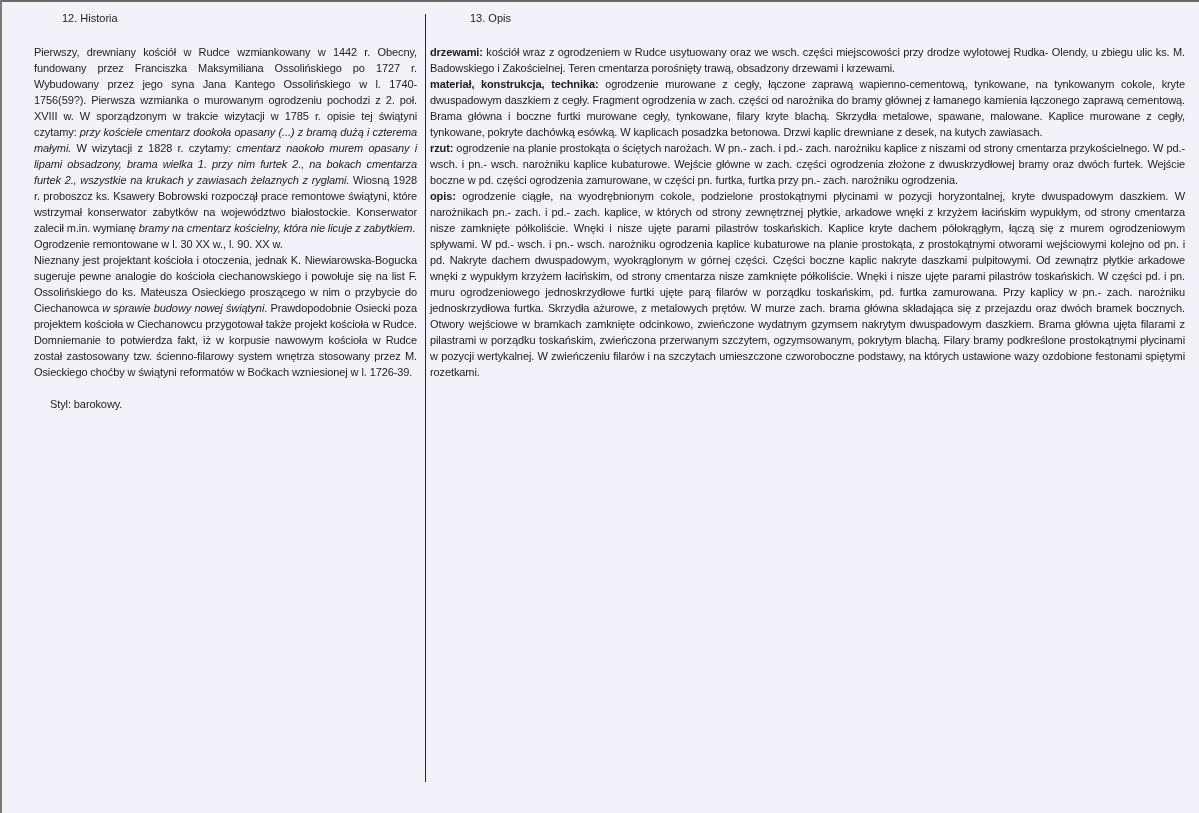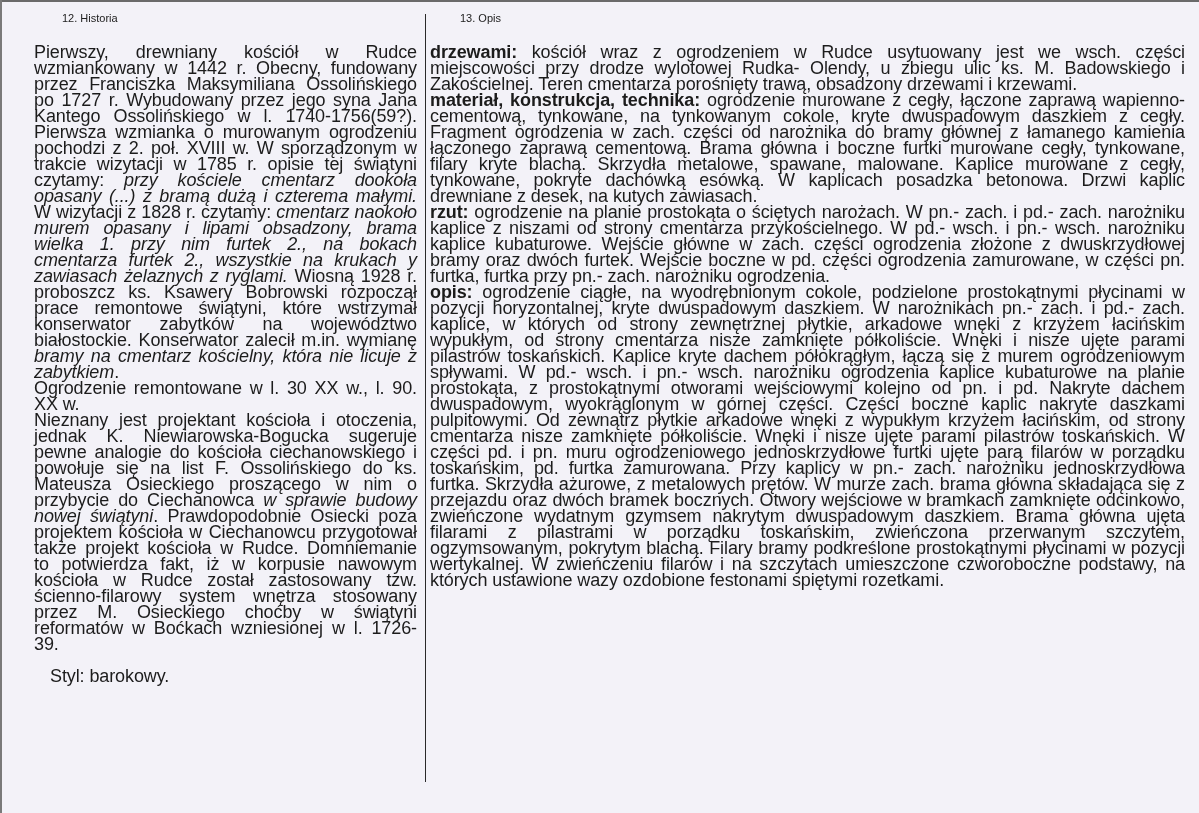--- a/index.html
+++ b/index.html
@@ -46,25 +46,25 @@
     .section-label {
       position: absolute;
       top: 11px;
       font-size: 11px;
       line-height: 14px;
       color: #222;
       white-space: nowrap;
       margin-left: 28px;
     }
     .col-left .section-label { left: 0; }
-    .col-right .section-label { left: 2px; text-align: center; }
+    .col-right .section-label { left: 12px; text-align: center; }
     .body-text {
       position: absolute;
       top: 44px;
-      font-size: 18px;
+      font-size: 11px;
       line-height: 16px;
       text-align: justify;
       letter-spacing: -0.1px;
     }
     .col-left .body-text { left: 0; width: 383px; }
     .col-right .body-text { left: 0; width: 755px; }
     .body-text p {
       margin: 0;
     }
     .body-text p.gap {
@@ -92,18 +92,18 @@
     <p><span>Pierwszy, drewniany kościół w Rudce wzmiankowany w 1442 r. Obecny, fundowany przez Franciszka Maksymiliana Ossolińskiego po 1727 r. Wybudowany przez jego syna Jana Kantego Ossolińskiego w l. 1740-1756(59?). Pierwsza wzmianka o murowanym ogrodzeniu pochodzi z 2. poł. XVIII w. W sporządzonym w trakcie wizytacji w 1785 r. opisie tej świątyni czytamy: </span><em>przy kościele cmentarz dookoła opasany (...) z bramą dużą i czterema małymi.</em><span> W wizytacji z 1828 r. czytamy: </span><em>cmentarz naokoło murem opasany i lipami obsadzony, brama wielka 1. przy nim furtek 2., na bokach cmentarza furtek 2., wszystkie na krukach y zawiasach żelaznych z ryglami.</em><span> Wiosną 1928 r. proboszcz ks. Ksawery Bobrowski rozpoczął prace remontowe świątyni, które wstrzymał konserwator zabytków na województwo białostockie. Konserwator zalecił m.in. wymianę </span><em>bramy na cmentarz kościelny, która nie licuje z zabytkiem</em><span>.</span></p>
     <p class="para-last">Ogrodzenie remontowane w l. 30 XX w., l. 90. XX w.</p>
     <p class="para-last"><span>Nieznany jest projektant kościoła i otoczenia, jednak K. Niewiarowska-Bogucka sugeruje pewne analogie do kościoła ciechanowskiego i powołuje się na list F. Ossolińskiego do ks. Mateusza Osieckiego proszącego w nim o przybycie do Ciechanowca </span><em>w sprawie budowy nowej świątyni</em><span>. Prawdopodobnie Osiecki poza projektem kościoła w Ciechanowcu przygotował także projekt kościoła w Rudce. Domniemanie to potwierdza fakt, iż w korpusie nawowym kościoła w Rudce został zastosowany tzw. ścienno-filarowy system wnętrza stosowany przez M. Osieckiego choćby w świątyni reformatów w Boćkach wzniesionej w l. 1726-39.</span></p>
     <p class="gap">Styl: barokowy.</p>
   </div>
 </div>
 
 <div class="col col-right">
   <div class="section-label">13. Opis</div>
   <div class="body-text">
-    <p class="para-last"><span class="lead">drzewami:</span><span> kościół wraz z ogrodzeniem w Rudce usytuowany jest we wsch. części miejscowości przy drodze wylotowej Rudka- Olendy, u zbiegu ulic ks. M. Badowskiego i Zakościelnej. Teren cmentarza porośnięty trawą, obsadzony drzewami i krzewami.</span></p>
+    <p class="para-last"><span class="lead">drzewami:</span><span> kościół wraz z ogrodzeniem w Rudce usytuowany oraz we wsch. części miejscowości przy drodze wylotowej Rudka- Olendy, u zbiegu ulic ks. M. Badowskiego i Zakościelnej. Teren cmentarza porośnięty trawą, obsadzony drzewami i krzewami.</span></p>
     <p class="para-last"><span class="lead">materiał, konstrukcja, technika:</span><span> ogrodzenie murowane z cegły, łączone zaprawą wapienno-cementową, tynkowane, na tynkowanym cokole, kryte dwuspadowym daszkiem z cegły. Fragment ogrodzenia w zach. części od narożnika do bramy głównej z łamanego kamienia łączonego zaprawą cementową. Brama główna i boczne furtki murowane cegły, tynkowane, filary kryte blachą. Skrzydła metalowe, spawane, malowane. Kaplice murowane z cegły, tynkowane, pokryte dachówką esówką. W kaplicach posadzka betonowa. Drzwi kaplic drewniane z desek, na kutych zawiasach.</span></p>
     <p class="para-last"><span class="lead">rzut:</span><span> ogrodzenie na planie prostokąta o ściętych narożach. W pn.- zach. i pd.- zach. narożniku kaplice z niszami od strony cmentarza przykościelnego. W pd.- wsch. i pn.- wsch. narożniku kaplice kubaturowe. Wejście główne w zach. części ogrodzenia złożone z dwuskrzydłowej bramy oraz dwóch furtek. Wejście boczne w pd. części ogrodzenia zamurowane, w części pn. furtka, furtka przy pn.- zach. narożniku ogrodzenia.</span></p>
     <p class="para-last"><span class="lead">opis:</span><span> ogrodzenie ciągłe, na wyodrębnionym cokole, podzielone prostokątnymi płycinami w pozycji horyzontalnej, kryte dwuspadowym daszkiem. W narożnikach pn.- zach. i pd.- zach. kaplice, w których od strony zewnętrznej płytkie, arkadowe wnęki z krzyżem łacińskim wypukłym, od strony cmentarza nisze zamknięte półkoliście. Wnęki i nisze ujęte parami pilastrów toskańskich. Kaplice kryte dachem półokrągłym, łączą się z murem ogrodzeniowym spływami. W pd.- wsch. i pn.- wsch. narożniku ogrodzenia kaplice kubaturowe na planie prostokąta, z prostokątnymi otworami wejściowymi kolejno od pn. i pd. Nakryte dachem dwuspadowym, wyokrąglonym w górnej części. Części boczne kaplic nakryte daszkami pulpitowymi. Od zewnątrz płytkie arkadowe wnęki z wypukłym krzyżem łacińskim, od strony cmentarza nisze zamknięte półkoliście. Wnęki i nisze ujęte parami pilastrów toskańskich. W części pd. i pn. muru ogrodzeniowego jednoskrzydłowe furtki ujęte parą filarów w porządku toskańskim, pd. furtka zamurowana. Przy kaplicy w pn.- zach. narożniku jednoskrzydłowa furtka. Skrzydła ażurowe, z metalowych prętów. W murze zach. brama główna składająca się z przejazdu oraz dwóch bramek bocznych. Otwory wejściowe w bramkach zamknięte odcinkowo, zwieńczone wydatnym gzymsem nakrytym dwuspadowym daszkiem. Brama główna ujęta filarami z pilastrami w porządku toskańskim, zwieńczona przerwanym szczytem, ogzymsowanym, pokrytym blachą. Filary bramy podkreślone prostokątnymi płycinami w pozycji wertykalnej. W zwieńczeniu filarów i na szczytach umieszczone czworoboczne podstawy, na których ustawione wazy ozdobione festonami spiętymi rozetkami.</span></p>
   </div>
 </div>
 
 </body></html>

